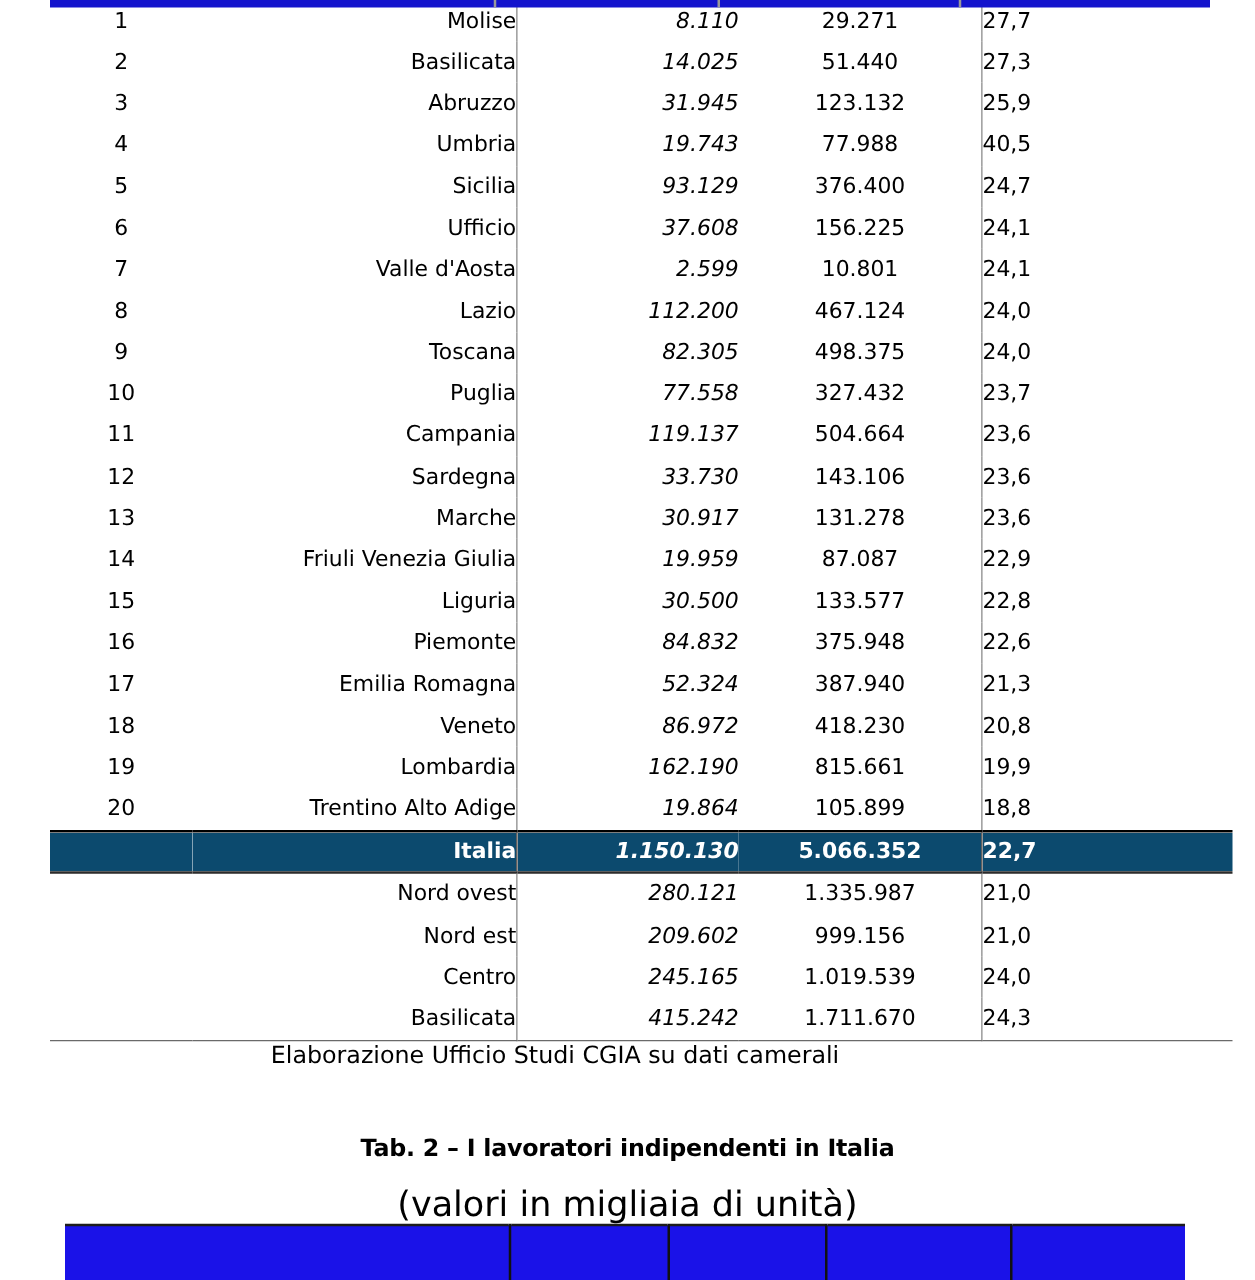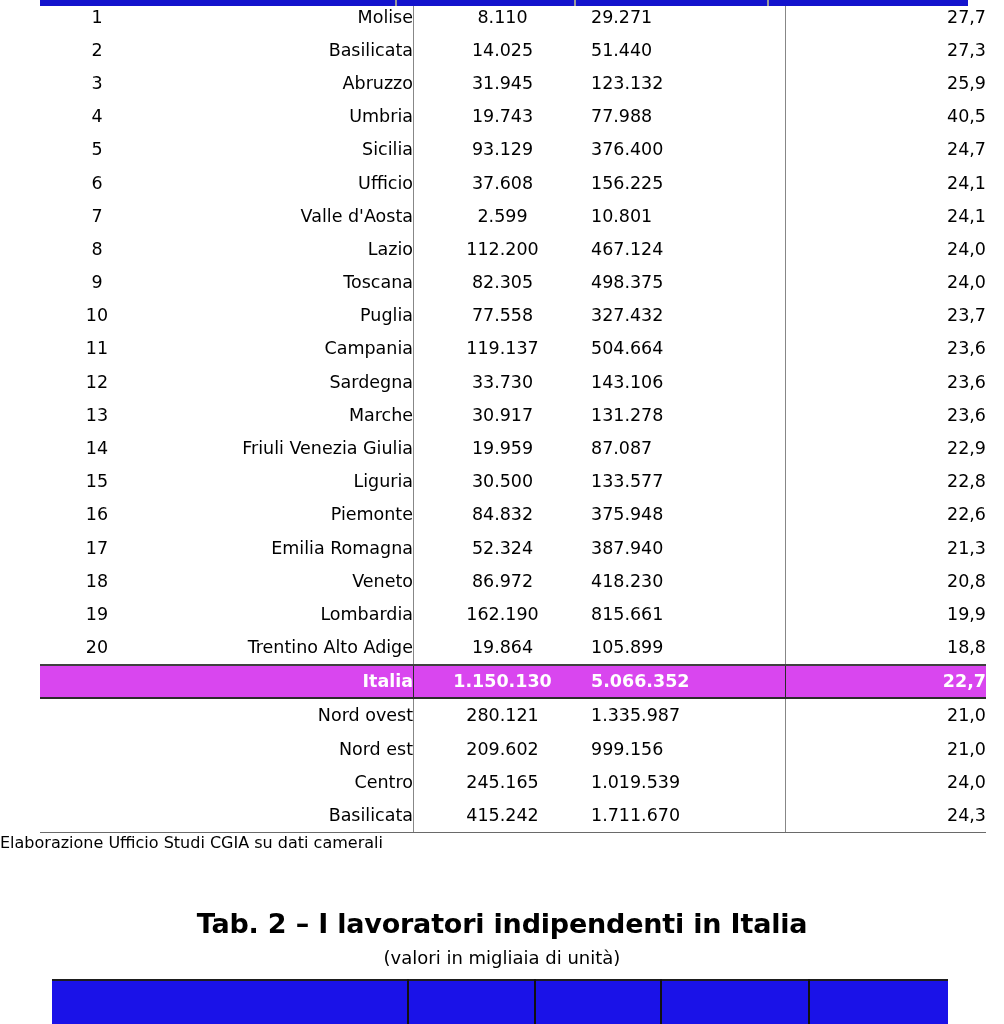--- a/index.html
+++ b/index.html
@@ -54,68 +54,69 @@
     height: 33.2px;
     vertical-align: middle;
     white-space: nowrap;
     overflow: hidden;
   }
 
   
   .t1 td.c-rank  { width: 114px; text-align: center; }
   .t1 td.c-name  { width: 243px; text-align: right; padding-left: 16px;
                    border-right: 1.6px solid #878787; }
-  .t1 td.c-v1    { width: 177px; text-align: center; }
-  .t1 td.c-v2    { width: 194px; text-align: left;
+  .t1 td.c-v1    { width: 177px; text-align: right; font-style: italic; }
+  .t1 td.c-v2    { width: 194px; text-align: center;
                    border-right: 1.6px solid #878787; }
-  .t1 td.c-v3    { width: 200px; text-align: right; }
+  .t1 td.c-v3    { width: 200px; text-align: left; }
 
   
   tr.row-italia td {
-    background: #d946ef;
+    background: #0c4a6e;
     color: #ffffff;
     font-weight: bold;
-    border-top: 2px solid #404040;
+    border-top: 2px solid #000000;
     border-bottom: 2px solid #2b2b2b;
     height: 31px;
   }
   tr.row-italia td.c-name { border-right: 1.6px solid #2b2b2b; }
   tr.row-italia td.c-v2   { border-right: 1.6px solid #2b2b2b; }
 
   
   tr.t1-last td { border-bottom: 1.6px solid #6a6a6a; }
 
   
   #source-note {
     position: absolute;
     left: 0;
     top: 833px;
     width: 888px;
-    font-size: 16px;
+    text-align: center;
+    font-size: 19px;
     color: #000;
   }
 
   
   #t2-title {
     position: absolute;
     left: 0;
     top: 908px;
     width: 1004px;
     text-align: center;
-    font-size: 27px;
+    font-size: 19px;
     font-weight: bold;
     letter-spacing: -0.2px;
   }
   #t2-subtitle {
     position: absolute;
     left: 0;
     top: 947px;
     width: 1004px;
     text-align: center;
-    font-size: 18px;
+    font-size: 28px;
   }
 
   
   #table2-wrap {
     position: absolute;
     left: 52px;
     top: 979px;
     width: 878px;
   }
   table.t2 {

